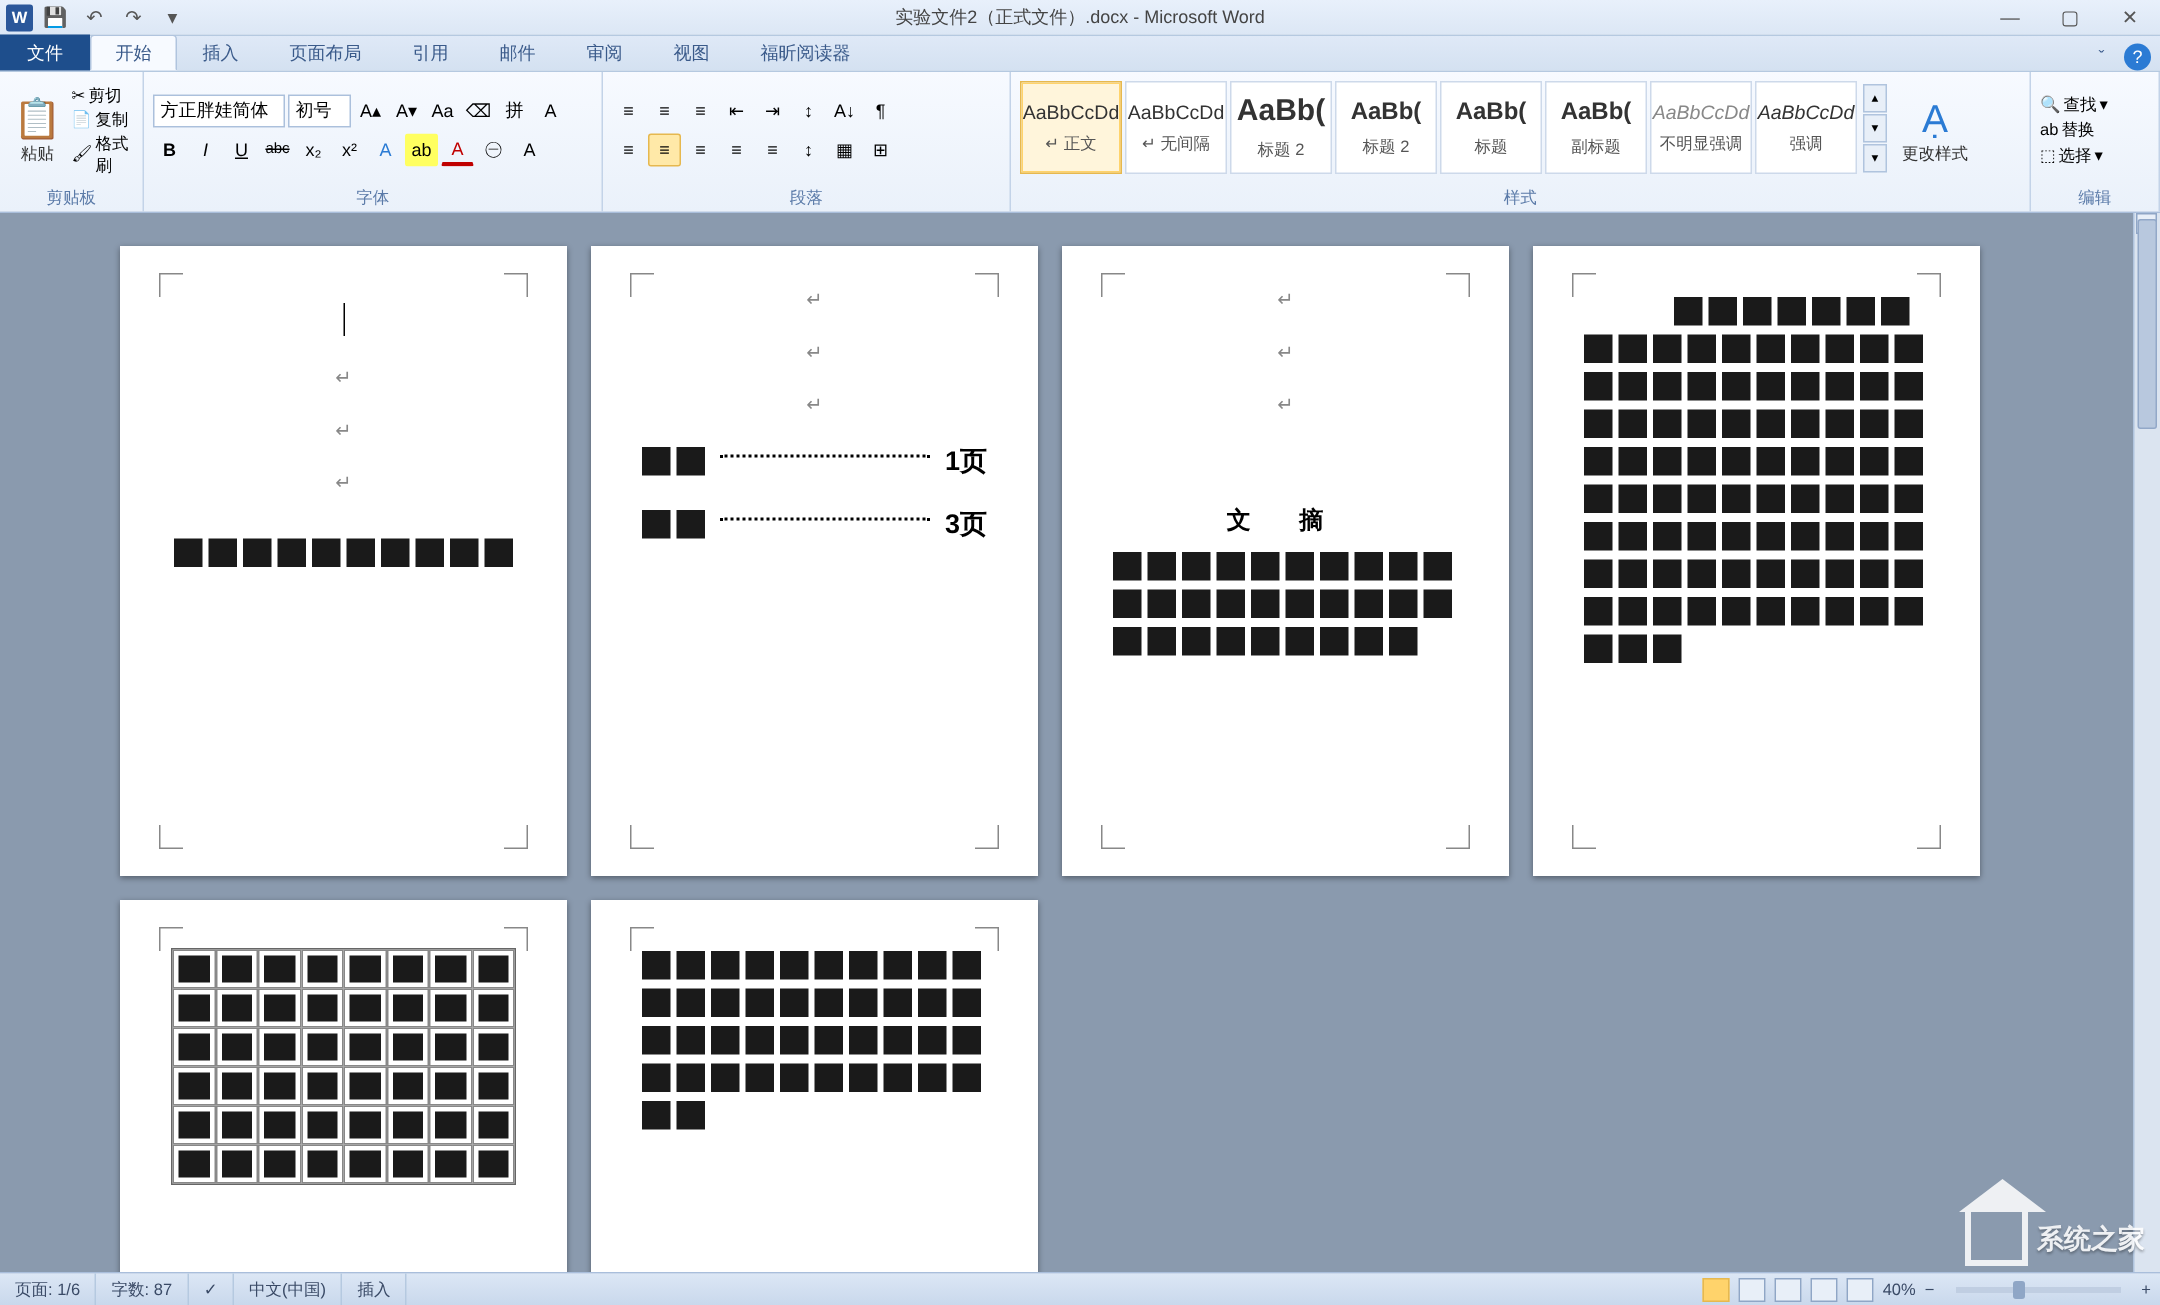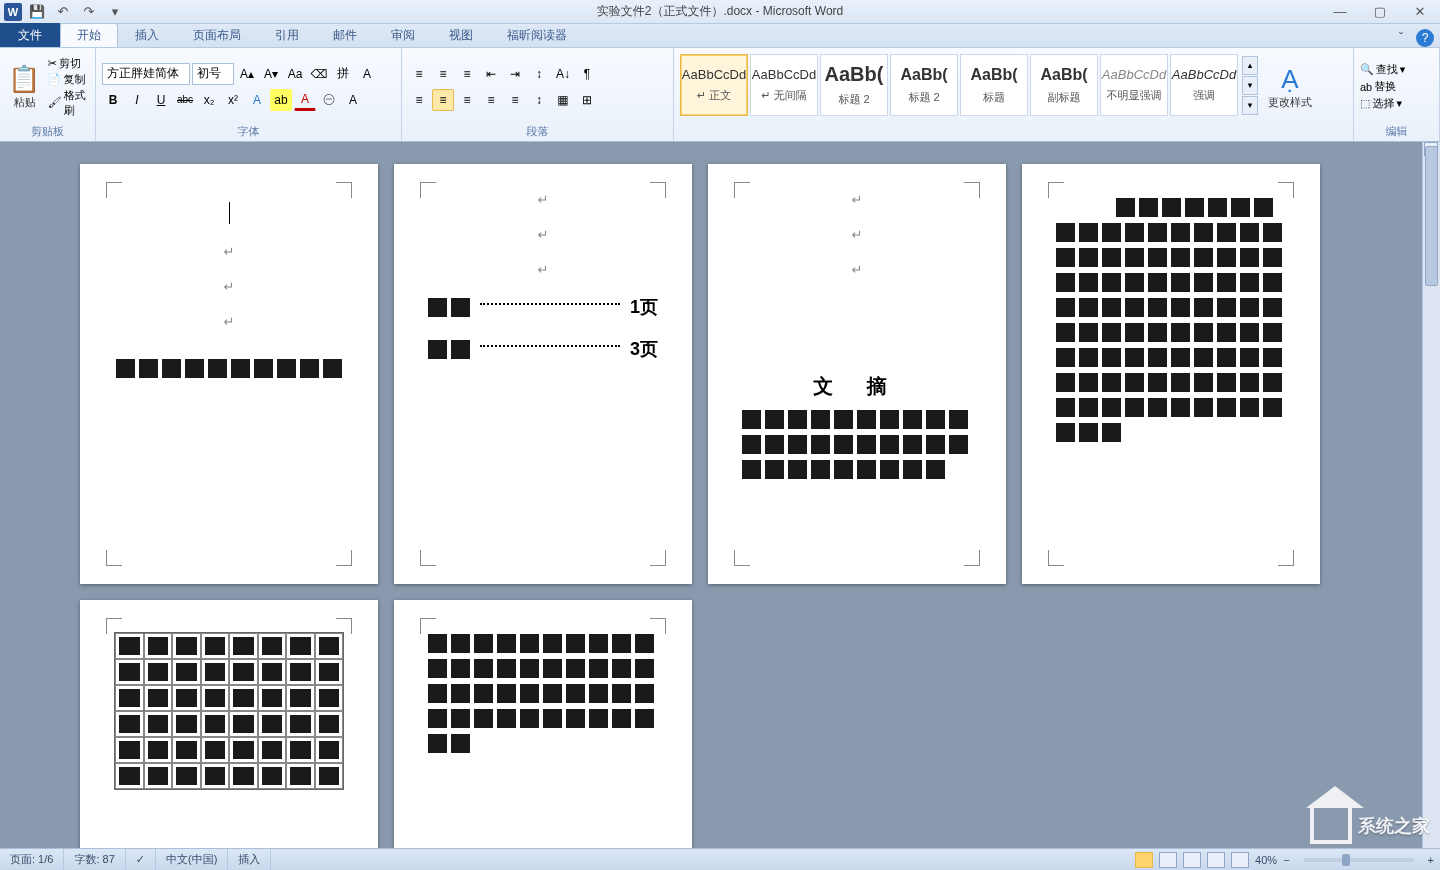--- a/index.html
+++ b/index.html
@@ -41,21 +41,21 @@
 .corner.tl { top:18px; left:26px; border-right:none; border-bottom:none; }
 .corner.tr { top:18px; right:26px; border-left:none; border-bottom:none; }
 .corner.bl { bottom:18px; left:26px; border-right:none; border-top:none; }
 .corner.br { bottom:18px; right:26px; border-left:none; border-top:none; }
 .cursor-line { width:1px; height:22px; background:#000; margin:10px auto 0; }
 .pmark { text-align:center; color:#888; font-size:13px; margin-top:20px; }
 .block-row { display:flex; gap:4px; justify-content:center; flex-wrap:wrap; margin-top:6px; }
 .block-row.left { justify-content:flex-start; }
 .blk { width:19px; height:19px; background:#1a1a1a; }
 .page-head { font-size:20px; font-weight:bold; text-align:center; margin-top:90px; letter-spacing:14px; }
-.page-head2 { font-size:20px; font-weight:bold; text-align:center; margin-top:96px; letter-spacing:14px; }
+.page-head2 { font-size:16px; font-weight:bold; text-align:center; margin-top:60px; letter-spacing:14px; }
 .toc-line { display:flex; align-items:center; margin-top:18px; gap:4px; }
 .dots { flex:1; border-bottom:2px dotted #000; margin:0 6px 6px; }
 .toc-page { font-size:18px; font-weight:bold; }
 .appendix { font-size:18px; font-weight:bold; margin:4px 0 4px 2px; }
 .page.tall { height:260px; overflow:hidden; }
 .statusbar { position:absolute; bottom:0; left:0; right:0; height:22px; background:linear-gradient(#dce7f5,#c9d8ec); border-top:1px solid #a9bedb; display:flex; align-items:center; font-size:11px; color:#3a4a66; }
 .sb-item { padding:0 10px; border-right:1px solid #b5c9e0; height:100%; display:flex; align-items:center; }
 .sb-right { position:absolute; right:6px; display:flex; align-items:center; gap:6px; }
 .view-btn { width:18px; height:16px; border:1px solid #8fa6c6; background:#e8eff8; cursor:pointer; }
 .view-btn.active { background:#ffd36b; border-color:#e6b84f; }
@@ -229,20 +229,21 @@
             <div>▴</div>
             <div>▾</div>
             <div>▾</div>
           </div>
       </div>
       <div class="big-btn" style="width:56px;">
         <span class="ico" style="color:#2b7bd4;">Ạ</span>
         <span class="lbl">更改样式</span>
       </div>
     </div>
+    <div class="group-label">样式</div>
   </div>
 
   <div class="group" style="width:86px;">
     <div class="group-body">
         <div class="col" style="gap:2px;">
       <div class="mini-row" style="font-size:11px;">
             <span>🔍 </span>
             <span>查找</span>
             <span> ▾</span>
           </div>

